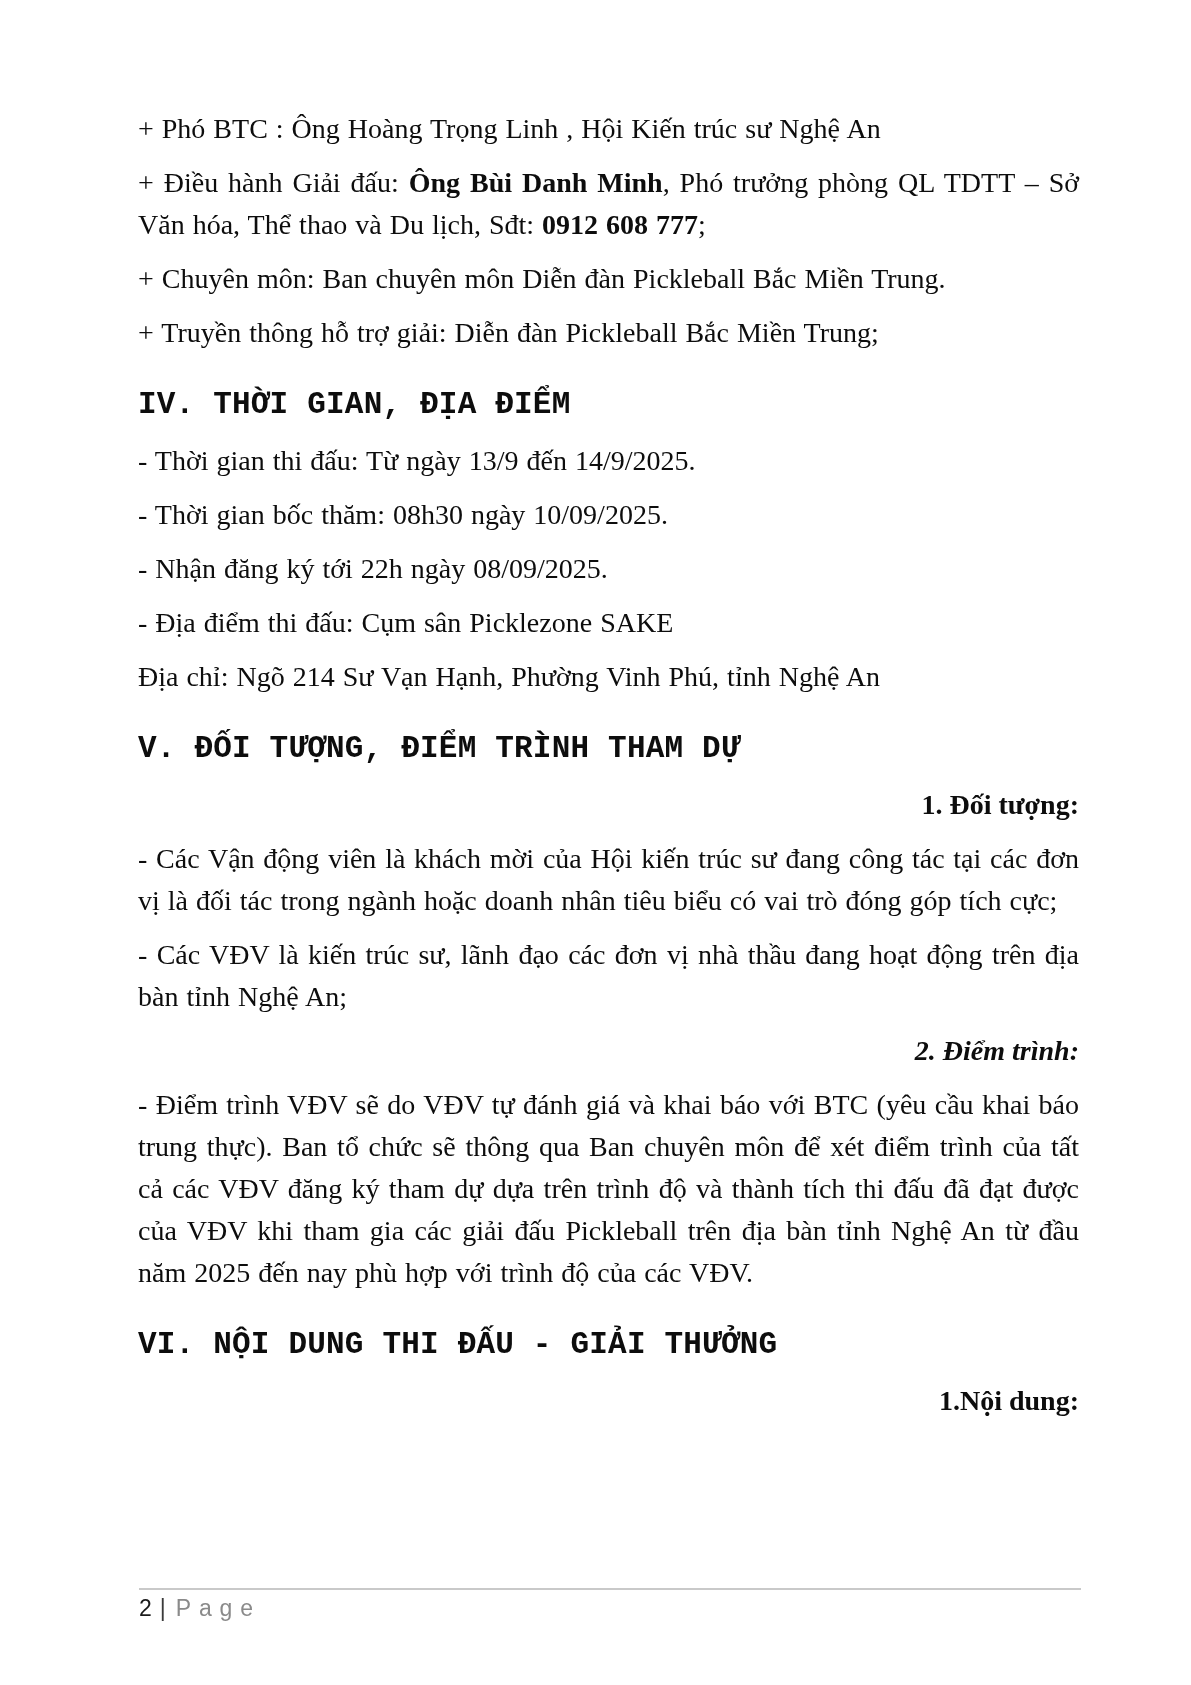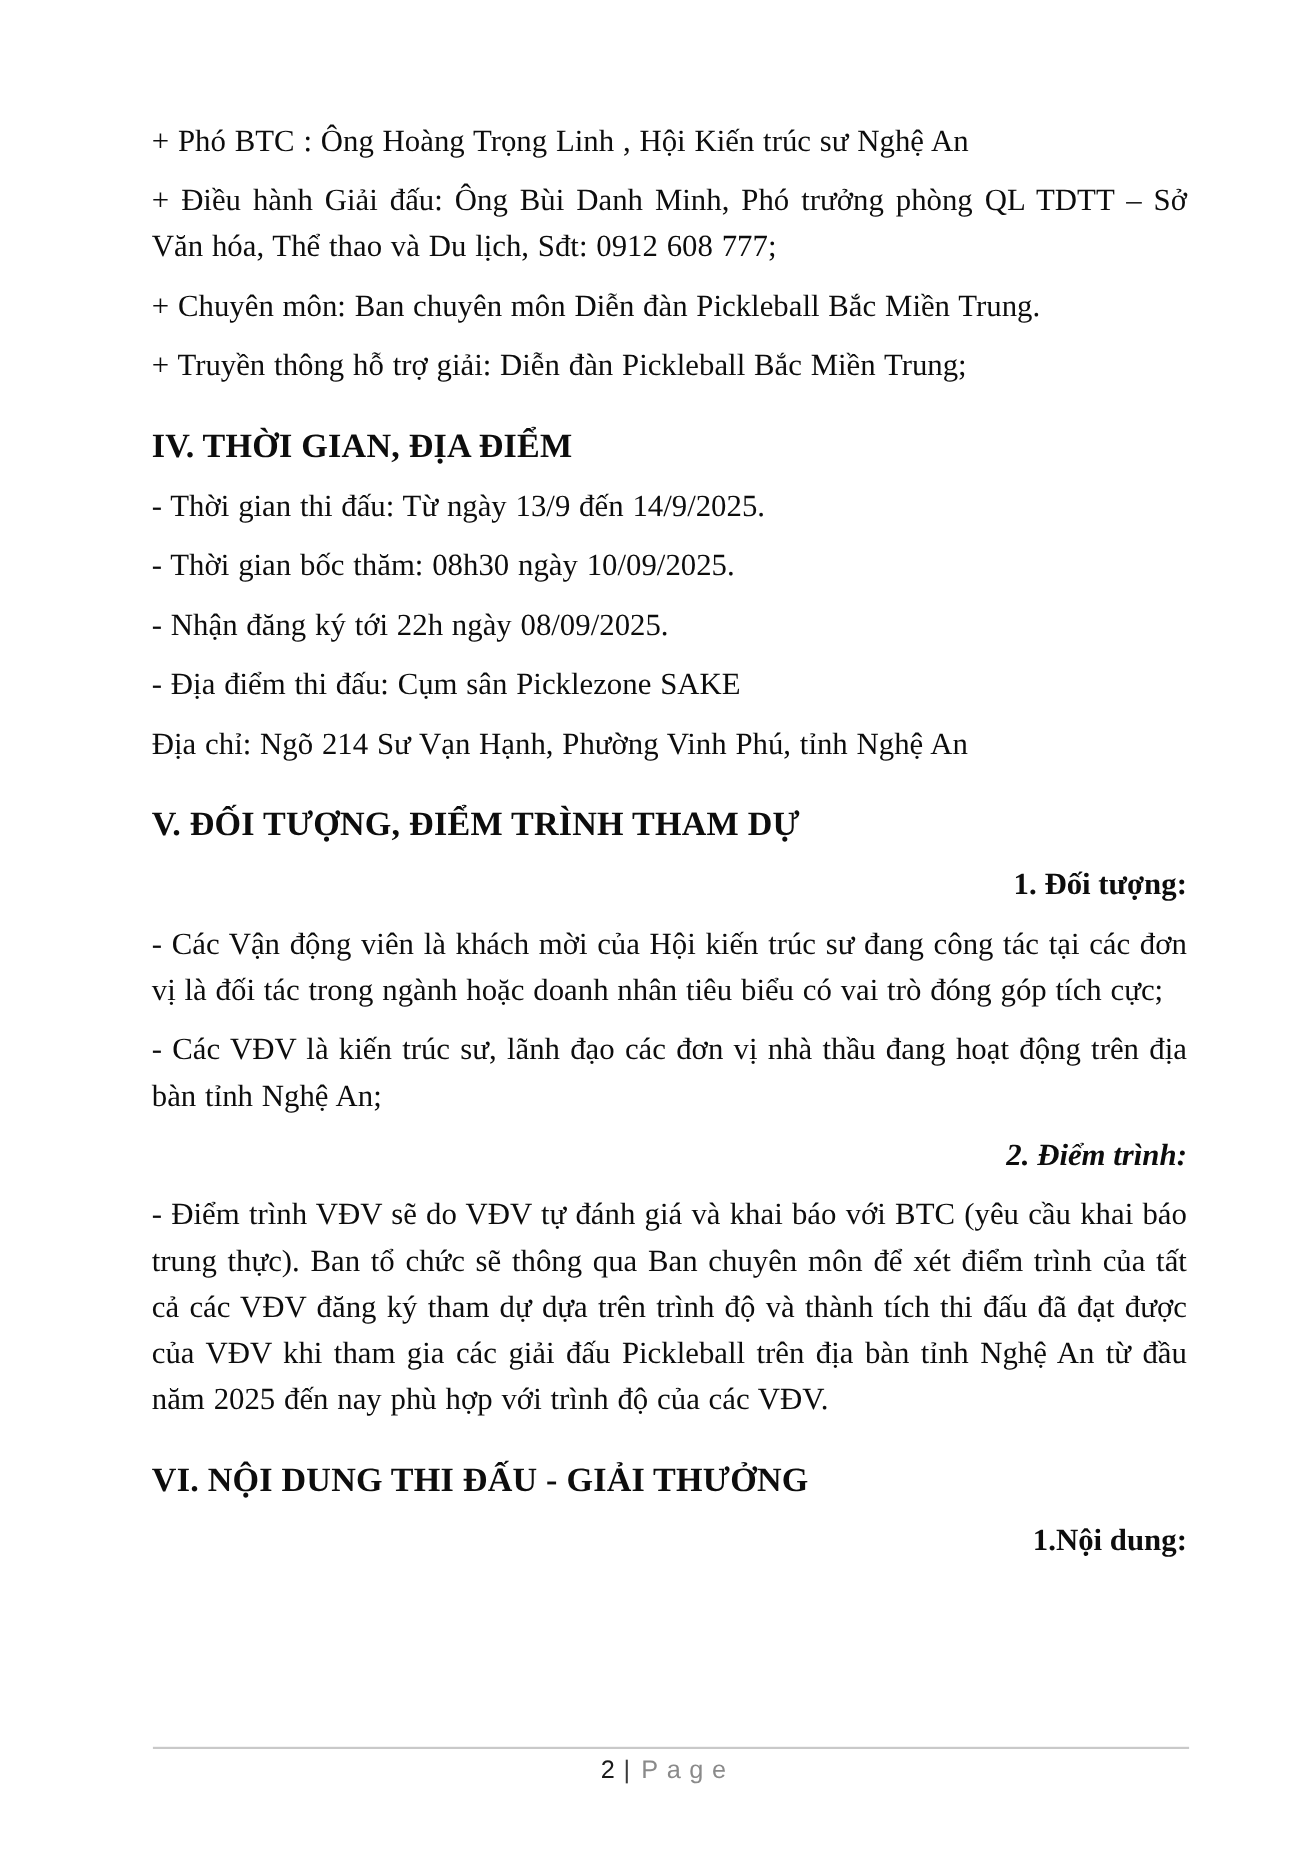--- a/index.html
+++ b/index.html
@@ -40,36 +40,37 @@
   .sub.italic {
     font-style: italic;
   }
   .heading {
     font-size: 31px;
     line-height: 46px;
     margin: 28px 0 12px 0;
     font-weight: bold;
     text-align: left;
     letter-spacing: 0.2px;
+    font-family: Liberation Mono, monospace;
   }
-  .b { font-weight: normal; }
+  .b { font-weight: bold; }
   .footer-rule {
     position: absolute;
     left: 139px;
     top: 1588px;
     width: 942px;
     height: 2px;
     background: #c9c9c9;
   }
   .footer-text {
     position: absolute;
     top: 1594px;
     left: 139px;
     width: 936px;
-    text-align: center;
+    text-align: left;
     font-family: "Liberation Sans", "DejaVu Sans", sans-serif;
     font-size: 23px;
     line-height: 28px;
     color: #8a8a8a;
   }
   .pg-num { color: #1a1a1a; }
   .pg-sep { color: #3a3a3a; margin: 0 10px 0 8px; }
   .pg-label { letter-spacing: 0.34em; }
 </style>
 </head>

